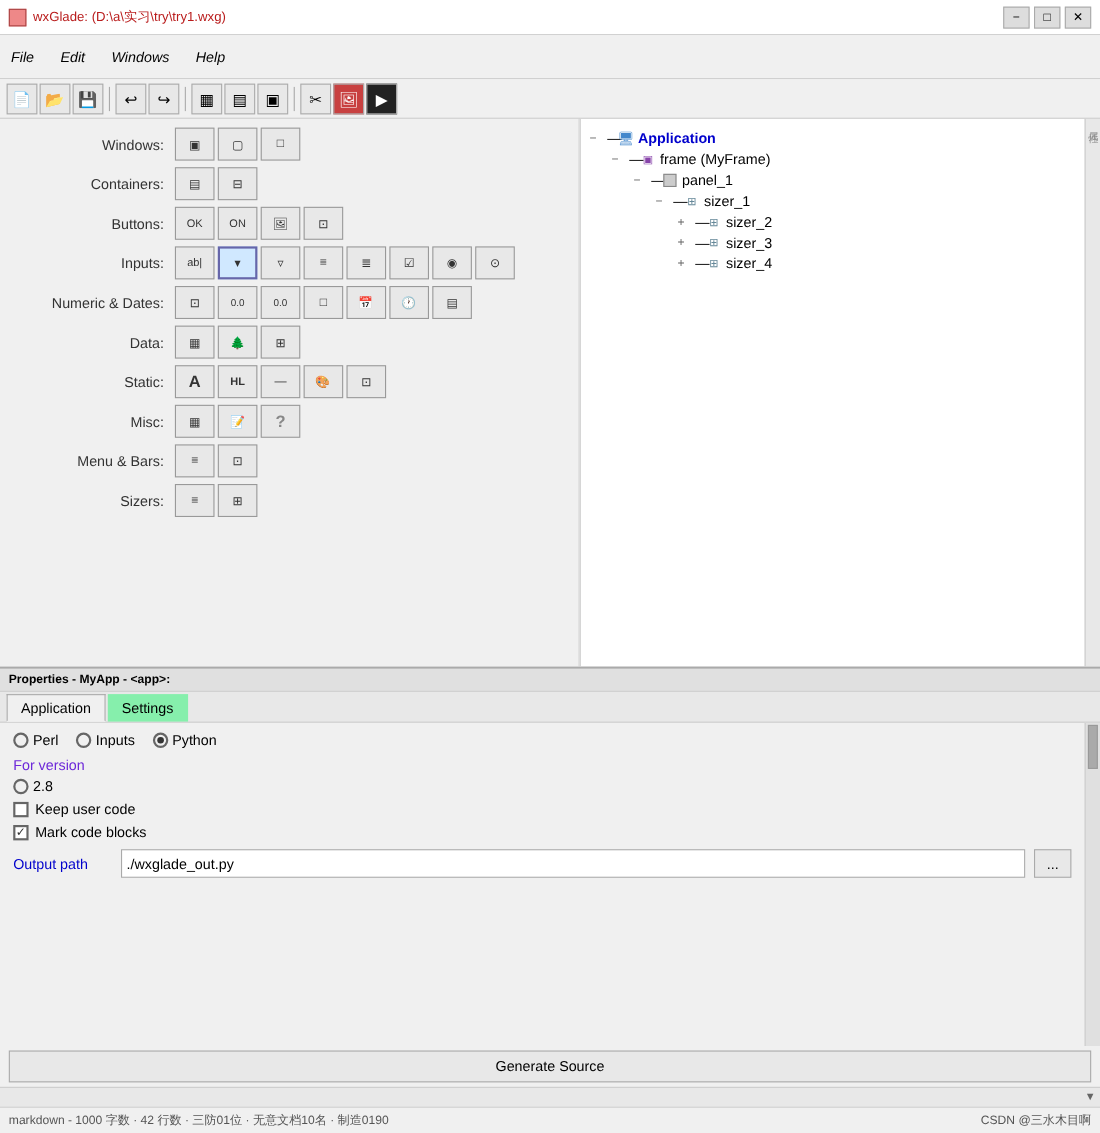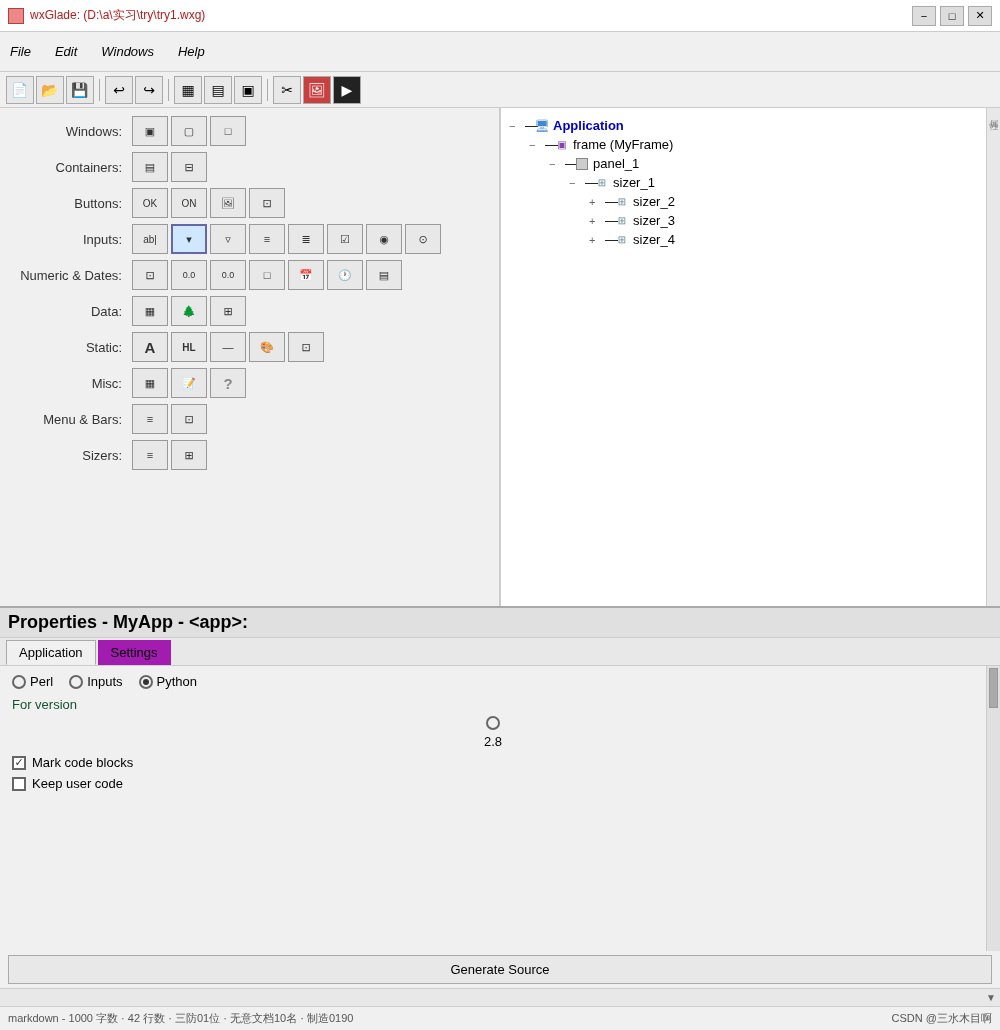--- a/index.html
+++ b/index.html
@@ -85,20 +85,21 @@
       display: flex; align-items: center; justify-content: center;
       font-size: 14px;
     }
     .toolbar-sep { width: 1px; height: 22px; background: #aaa; margin: 0 3px; }
 
     
     .main-content {
       display: flex;
       flex: 1;
       overflow: hidden;
+      padding-left: 27px;
     }
 
     
     .widget-palette {
       width: 500px;
       background: #f0f0f0;
       border-right: 1px solid #ccc;
       padding: 8px;
       overflow-y: auto;
     }
@@ -181,37 +182,37 @@
       background: #f0f0f0;
       border-top: 2px solid #aaa;
       height: 400px;
       display: flex;
       flex-direction: column;
     }
     .properties-header {
       background: #e0e0e0;
       border-bottom: 1px solid #ccc;
       padding: 4px 8px;
-      font-size: 18px;
+      font-size: 11px;
       font-weight: bold;
     }
     .properties-tabs {
       display: flex;
       background: #e8e8e8;
       border-bottom: 1px solid #ccc;
       padding: 2px 6px 0;
       gap: 2px;
     }
     .prop-tab {
       padding: 4px 12px;
       cursor: pointer;
       border: 1px solid transparent;
       border-bottom: none;
       font-size: 13px;
-      background: #a21caf;
+      background: #86efac;
     }
     .prop-tab.active {
       background: #f0f0f0;
       border-color: #aaa;
       border-bottom: 1px solid #f0f0f0;
       position: relative;
       z-index: 1;
     }
 
     .properties-content {
@@ -233,21 +234,21 @@
       display: inline-flex; align-items: center; justify-content: center;
     }
     .radio-circle.checked::after {
       content: '';
       width: 6px; height: 6px;
       background: #333;
       border-radius: 50%;
     }
     .radio-label { font-size: 13px; }
 
-    .section-label { font-size: 13px; margin: 8px 0 4px; color: #14532d; }
+    .section-label { font-size: 13px; margin: 8px 0 4px; color: #6d28d9; }
 
     .checkbox-row { display: flex; align-items: center; gap: 6px; margin-bottom: 6px; }
     .checkbox-box {
       width: 14px; height: 14px;
       border: 2px solid #666;
       background: #fff;
       display: inline-flex; align-items: center; justify-content: center;
       cursor: pointer;
     }
     .checkbox-box.checked::after { content: '✓'; font-size: 11px; color: #333; }
@@ -554,36 +555,41 @@
             <span class="radio-label">Inputs</span>
           </div>
           <div class="radio-item">
             <span class="radio-circle checked"></span>
             <span class="radio-label">Python</span>
           </div>
         </div>
 
         <div class="section-label">For version</div>
 
-        <div class="radio-item" style="margin-bottom:6px;flex-direction:column;">
+        <div class="radio-item" style="margin-bottom:6px;">
           <span class="radio-circle"></span>
           <span class="radio-label">2.8</span>
         </div>
 
+
+        <div class="checkbox-row">
+          <span class="checkbox-box"></span>
+          <span class="checkbox-label">Keep user code</span>
+        </div>
 
         <div class="checkbox-row">
           <span class="checkbox-box checked"></span>
           <span class="checkbox-label">Mark code blocks</span>
         </div>
 
-        <div class="checkbox-row">
-          <span class="checkbox-box"></span>
-          <span class="checkbox-label">Keep user code</span>
+        <div class="output-path-row">
+          <span class="output-path-label">Output path</span>
+          <input class="output-path-input" type="text" value="./wxglade_out.py" style="">
+          <button class="output-path-browse">...</button>
         </div>
-
 
       </div>
     </div>
 
     <div class="prop-scrollbar">
       <div class="scrollbar-thumb"></div>
     </div>
   </div>
 
   <button class="generate-btn">Generate Source</button>

